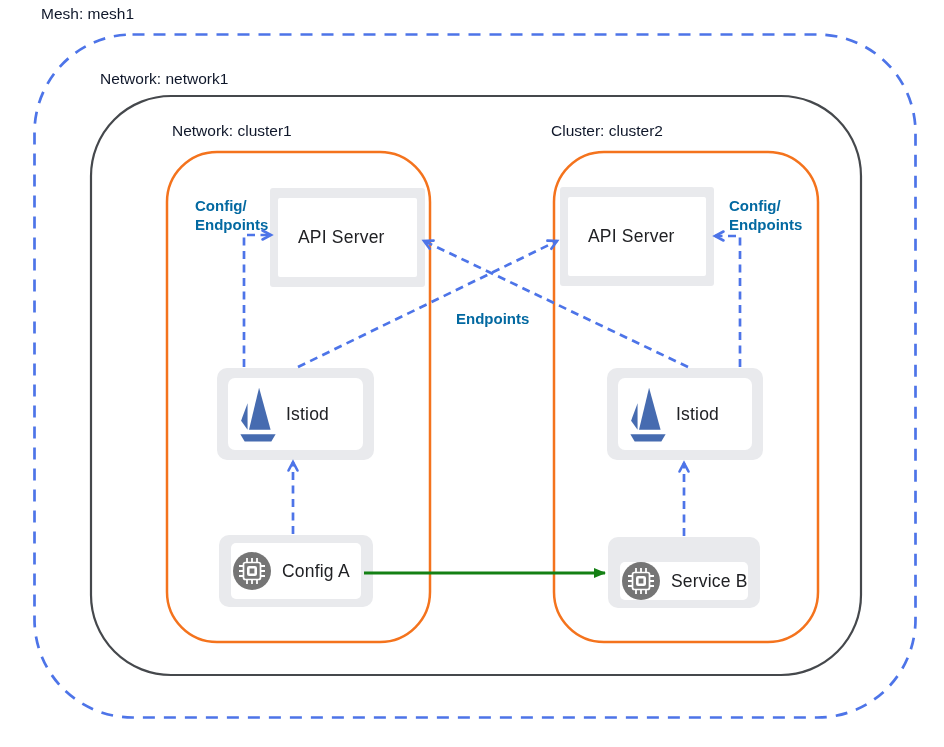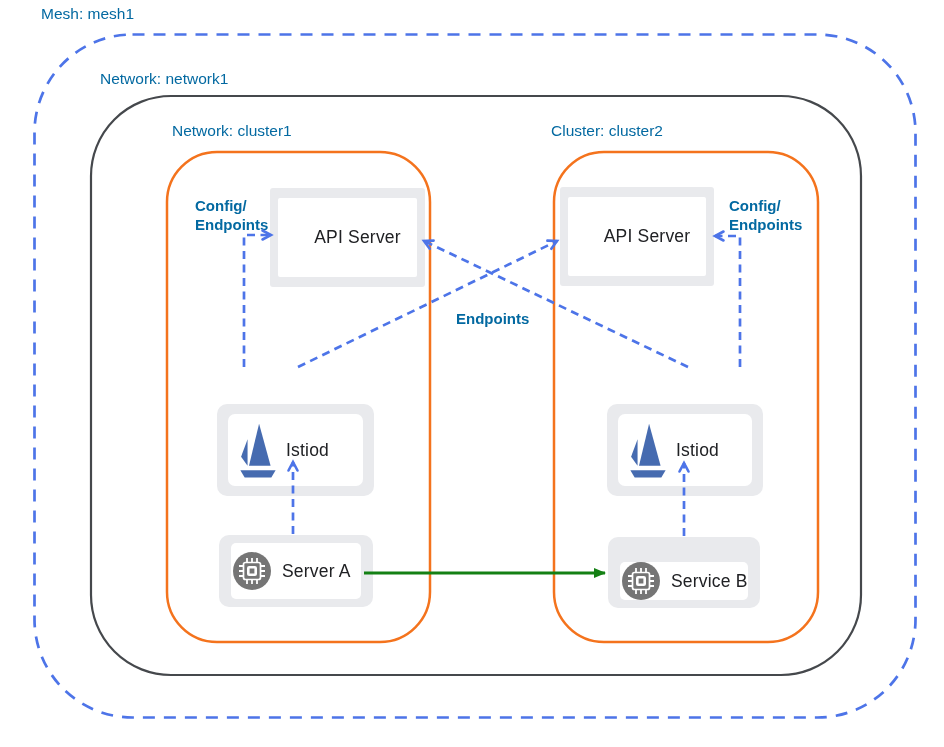--- a/index.html
+++ b/index.html
@@ -1,32 +1,32 @@
 <!DOCTYPE html>
 <html><head>
 <meta charset="utf-8">
 <style>
   html,body{margin:0;padding:0;background:#fff;}
   .canvas{
     position:relative;width:944px;height:747px;background:#ffffff;
     font-family:"Liberation Sans", sans-serif;overflow:hidden;
   }
   .layer{position:absolute;left:0;top:0;width:944px;height:747px;pointer-events:none;}
-  .tag{position:absolute;font-size:15.5px;color:#0369a1;white-space:nowrap;}
+  .tag{position:absolute;font-size:15.5px;color:#0f172a;white-space:nowrap;}
   .cfg{position:absolute;font-size:15px;font-weight:bold;line-height:18.5px;color:#0369a1;white-space:nowrap;}
   .node{
     position:absolute;background:#e9eaed;display:flex;box-sizing:border-box;
   }
   .node-inner{
-    flex:1;background:#ffffff;display:flex;align-items:center;justify-content:center;
+    flex:1;background:#ffffff;display:flex;align-items:center;justify-content:flex-start;
     min-width:0;min-height:0;padding-left:20px;
   }
   .node.api{border-radius:3px;padding:10px 8px;}
   .node.api .node-inner{border-radius:2px;}
-  .node.istiod{border-radius:10px;padding:10px 11px;margin-top:36px;}
+  .node.istiod{border-radius:10px;padding:10px 11px;}
   .node.istiod .node-inner{border-radius:7px;justify-content:flex-start;padding-left:12px;gap:10px;}
   .node.service{border-radius:10px;padding:8px 12px;}
   .node.service .node-inner{border-radius:5px;justify-content:flex-start;padding-left:2px;gap:11px;}
   .node-label{font-size:17.5px;color:#202124;letter-spacing:0.2px;white-space:nowrap;}
   .svc-icon{flex:0 0 auto;}
   .istio-icon{flex:0 0 auto;}
 </style>
 </head>
 <body>
 
@@ -64,21 +64,21 @@
   <div class="node service" style="left:219px;top:535px;width:154px;height:72px;">
     <div class="node-inner">
       <svg class="svc-icon" width="38" height="38" viewBox="0 0 38 38">
         <circle cx="19" cy="19" r="19" fill="#757575"></circle>
         <g stroke="#ffffff" fill="none">
           <path d="M14,6 V10 M19,6 V10 M24,6 V10 M14,28 V32 M19,28 V32 M24,28 V32 M6,14 H10 M6,19 H10 M6,24 H10 M28,14 H32 M28,19 H32 M28,24 H32" stroke-width="1.8"></path>
           <rect x="10.5" y="10.5" width="17" height="17" rx="2" stroke-width="1.7"></rect>
           <rect x="15.3" y="15.3" width="7.4" height="7.4" rx="0.8" stroke-width="2.6"></rect>
         </g>
       </svg>
-      <span class="node-label">Server A</span>
+      <span class="node-label">Config A</span>
     </div>
   </div>
 
   <div class="node api" style="left:560px;top:187px;width:154px;height:99px;">
     <div class="node-inner">
       <span class="node-label">API Server</span>
     </div>
   </div>
 
   <div class="node istiod" style="left:607px;top:368px;width:156px;height:92px;">

